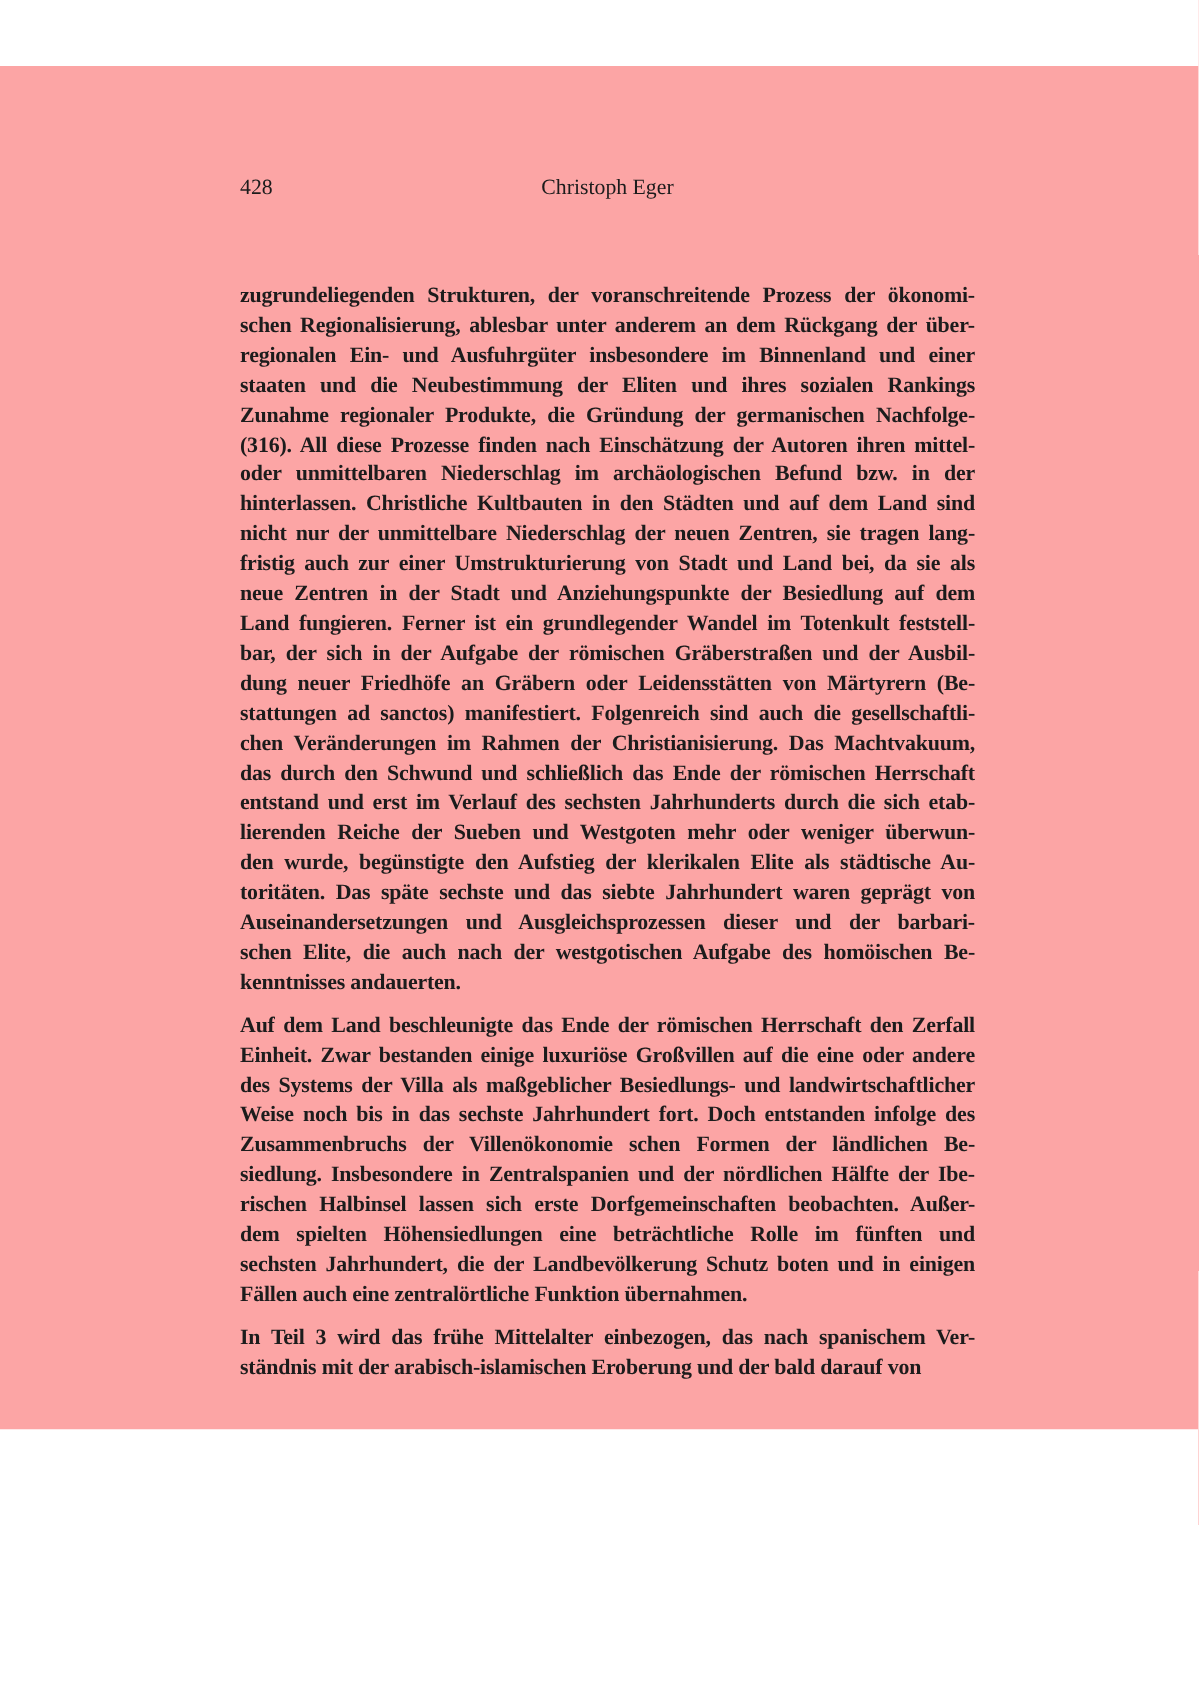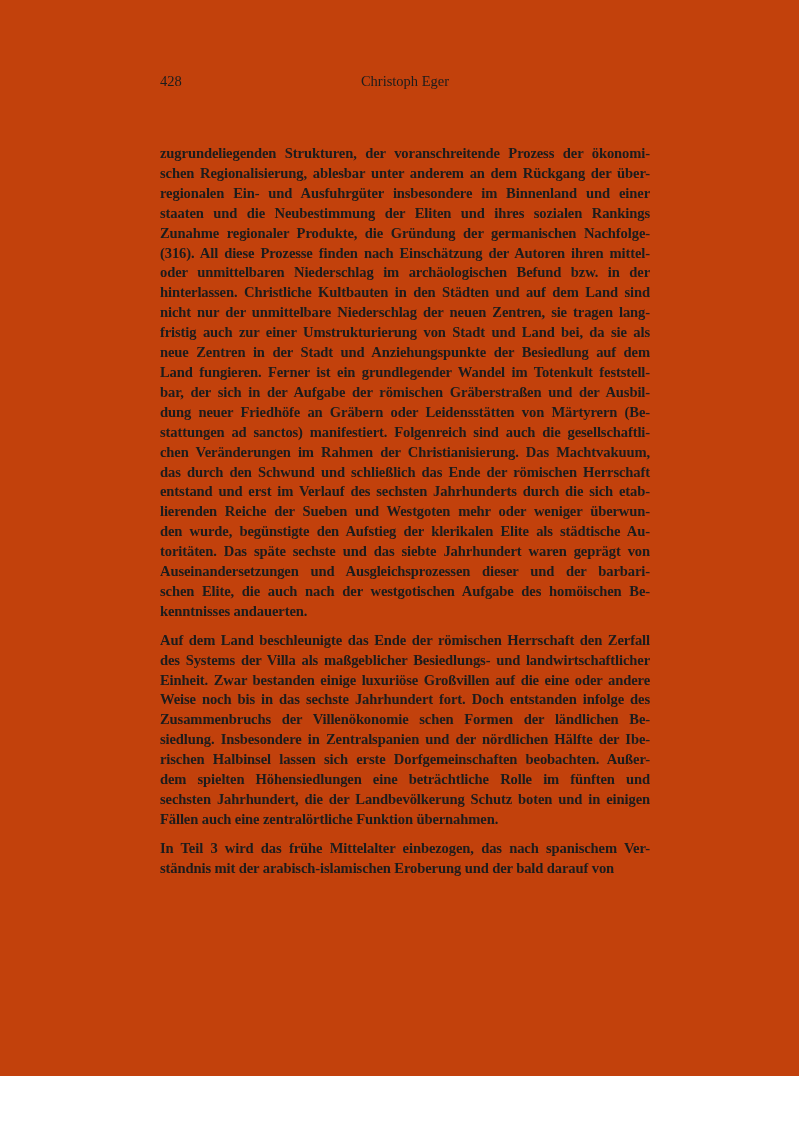--- a/index.html
+++ b/index.html
@@ -3,25 +3,26 @@
 <meta charset="utf-8">
 <style>
   html, body {
     margin: 0;
     padding: 0;
     background: #ffffff;
   }
   .page {
     position: relative;
     width: 799px;
-    height: 1076px;
-    background: #c2410c;
+    height: 909px;
+    background: #fca5a5;
     font-family: "Liberation Serif", "DejaVu Serif", serif;
     color: #1c1c1c;
     overflow: hidden;
+    margin-top: 44px;
   }
   .running-head {
     position: absolute;
     top: 71px;
     left: 160px;
     width: 490px;
     height: 20px;
     font-size: 14.5px;
     line-height: 20px;
     text-align: center;
@@ -83,22 +84,22 @@
         <div class="line">entstand und erst im Verlauf des sechsten Jahrhunderts durch die sich etab-</div>
         <div class="line">lierenden Reiche der Sueben und Westgoten mehr oder weniger überwun-</div>
         <div class="line">den wurde, begünstigte den Aufstieg der klerikalen Elite als städtische Au-</div>
         <div class="line">toritäten. Das späte sechste und das siebte Jahrhundert waren geprägt von</div>
         <div class="line">Auseinandersetzungen und Ausgleichsprozessen dieser und der barbari-</div>
         <div class="line">schen Elite, die auch nach der westgotischen Aufgabe des homöischen Be-</div>
         <div class="line last">kenntnisses andauerten.</div>
       </div>
       <div class="para">
         <div class="line">Auf dem Land beschleunigte das Ende der römischen Herrschaft den Zerfall</div>
+        <div class="line">Einheit. Zwar bestanden einige luxuriöse Großvillen auf die eine oder andere</div>
         <div class="line">des Systems der Villa als maßgeblicher Besiedlungs- und landwirtschaftlicher</div>
-        <div class="line">Einheit. Zwar bestanden einige luxuriöse Großvillen auf die eine oder andere</div>
         <div class="line">Weise noch bis in das sechste Jahrhundert fort. Doch entstanden infolge des</div>
         <div class="line">Zusammenbruchs der Villenökonomie schen Formen der ländlichen Be-</div>
         <div class="line">siedlung. Insbesondere in Zentralspanien und der nördlichen Hälfte der Ibe-</div>
         <div class="line">rischen Halbinsel lassen sich erste Dorfgemeinschaften beobachten. Außer-</div>
         <div class="line">dem spielten Höhensiedlungen eine beträchtliche Rolle im fünften und</div>
         <div class="line">sechsten Jahrhundert, die der Landbevölkerung Schutz boten und in einigen</div>
         <div class="line last">Fällen auch eine zentralörtliche Funktion übernahmen.</div>
       </div>
       <div class="para">
         <div class="line">In Teil 3 wird das frühe Mittelalter einbezogen, das nach spanischem Ver-</div>

